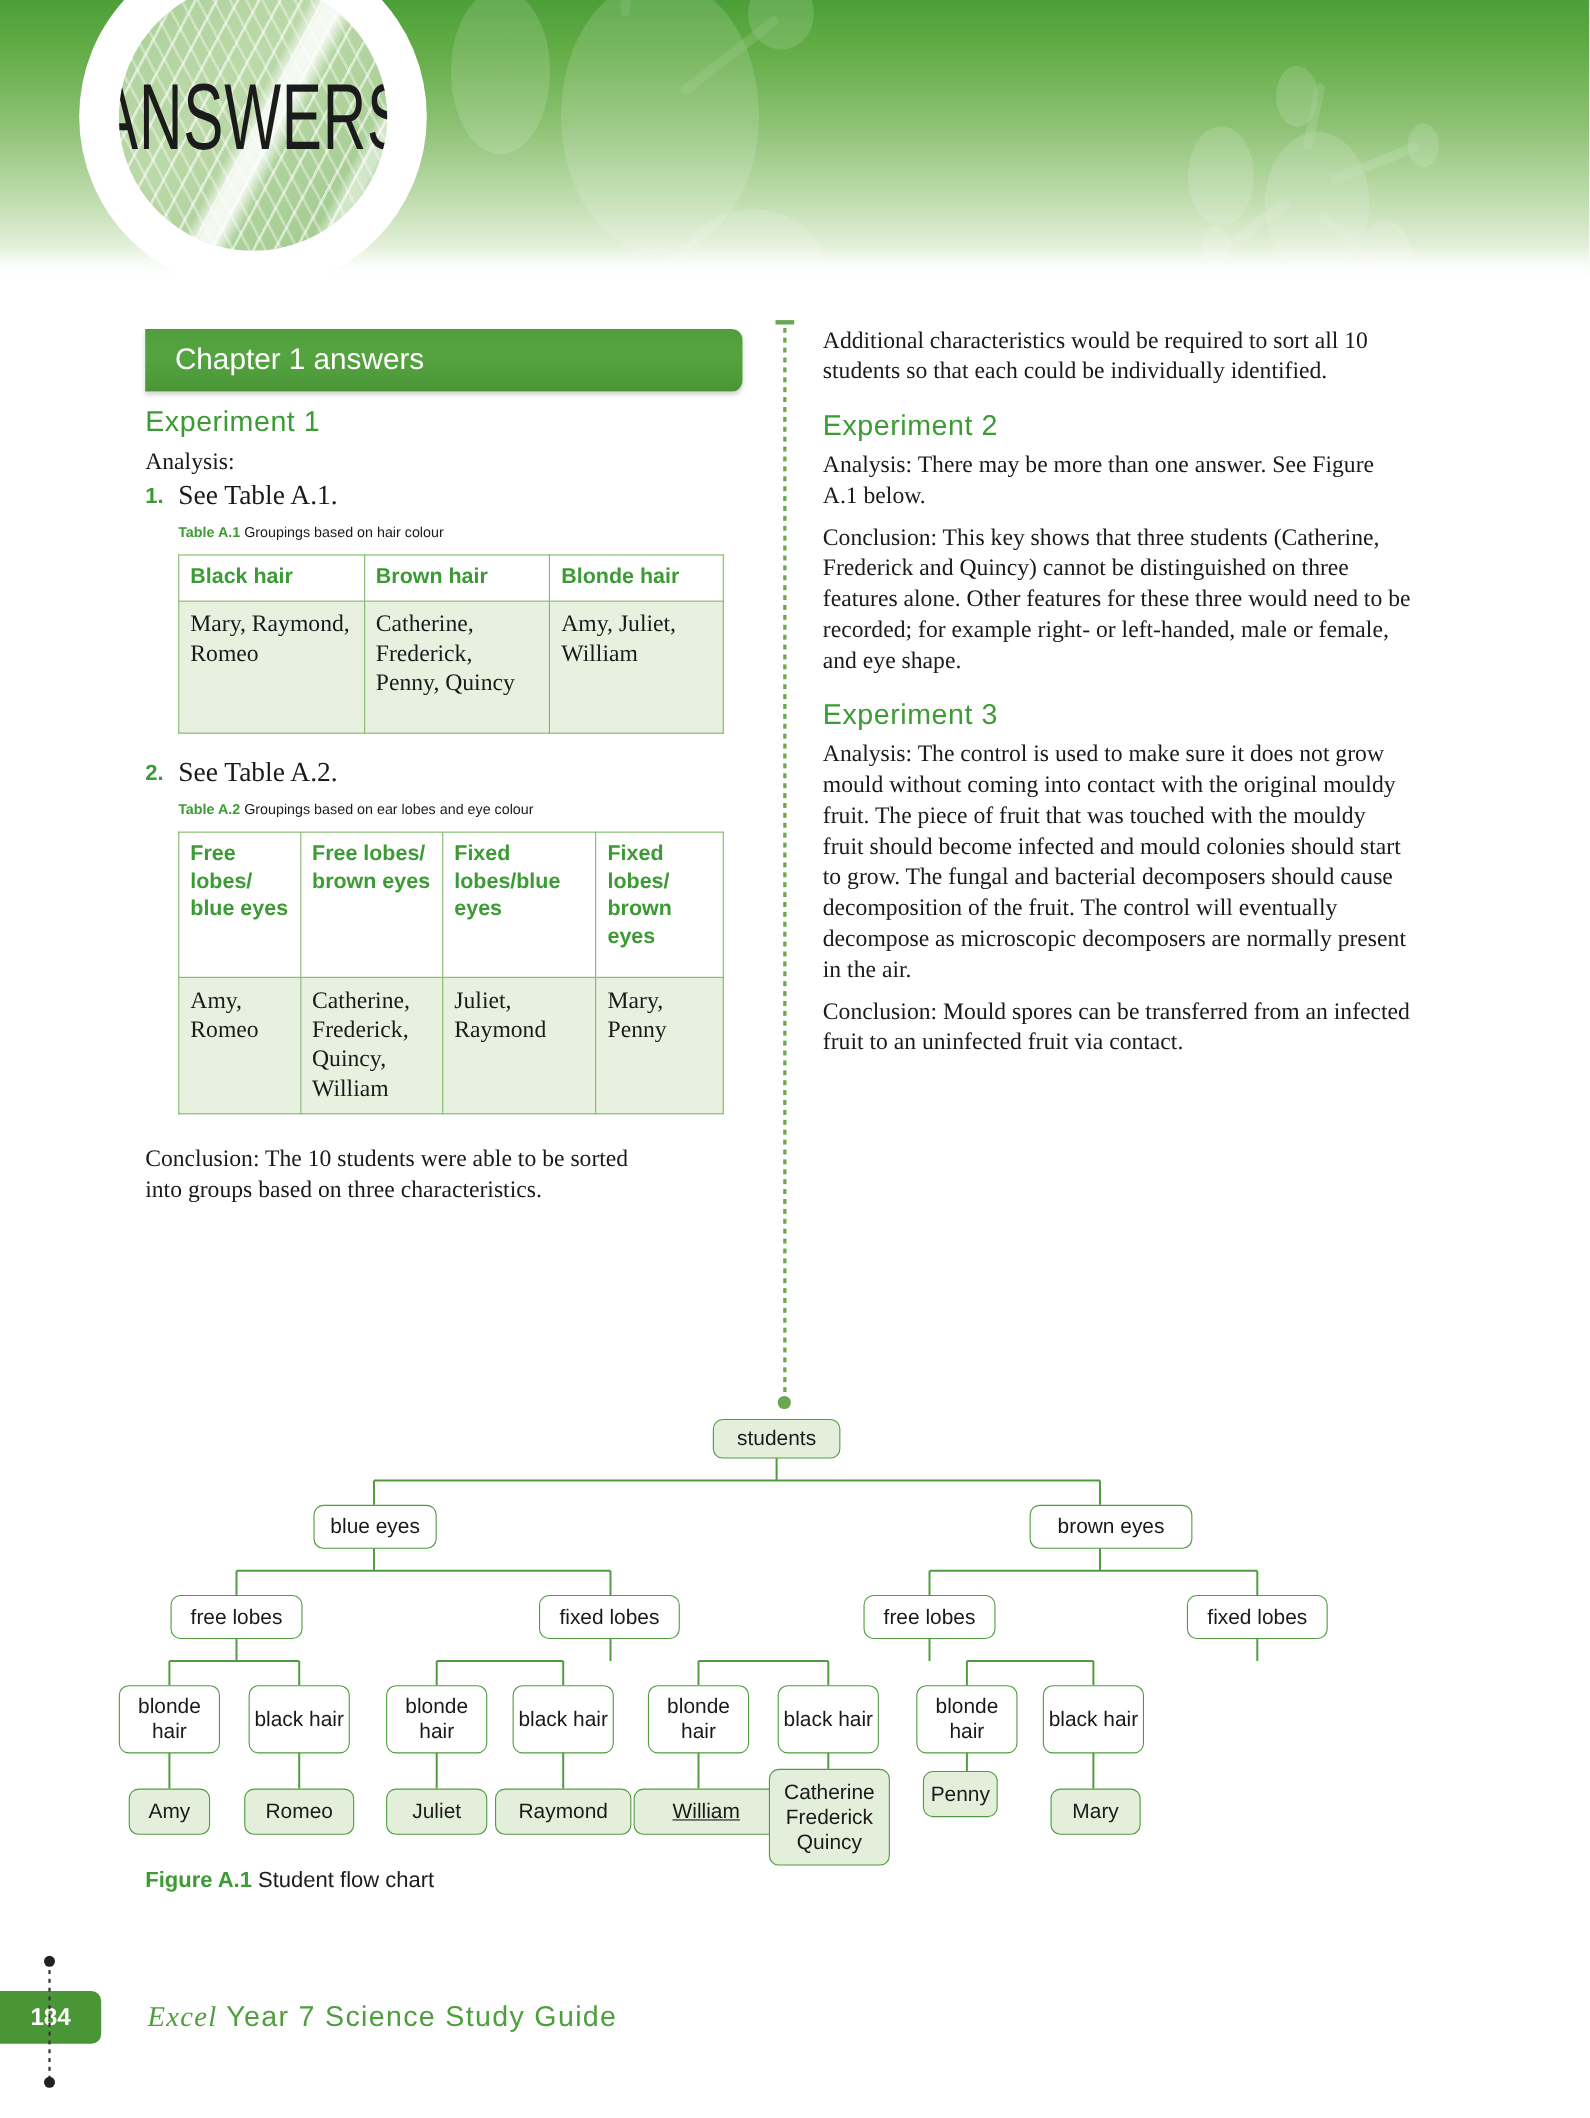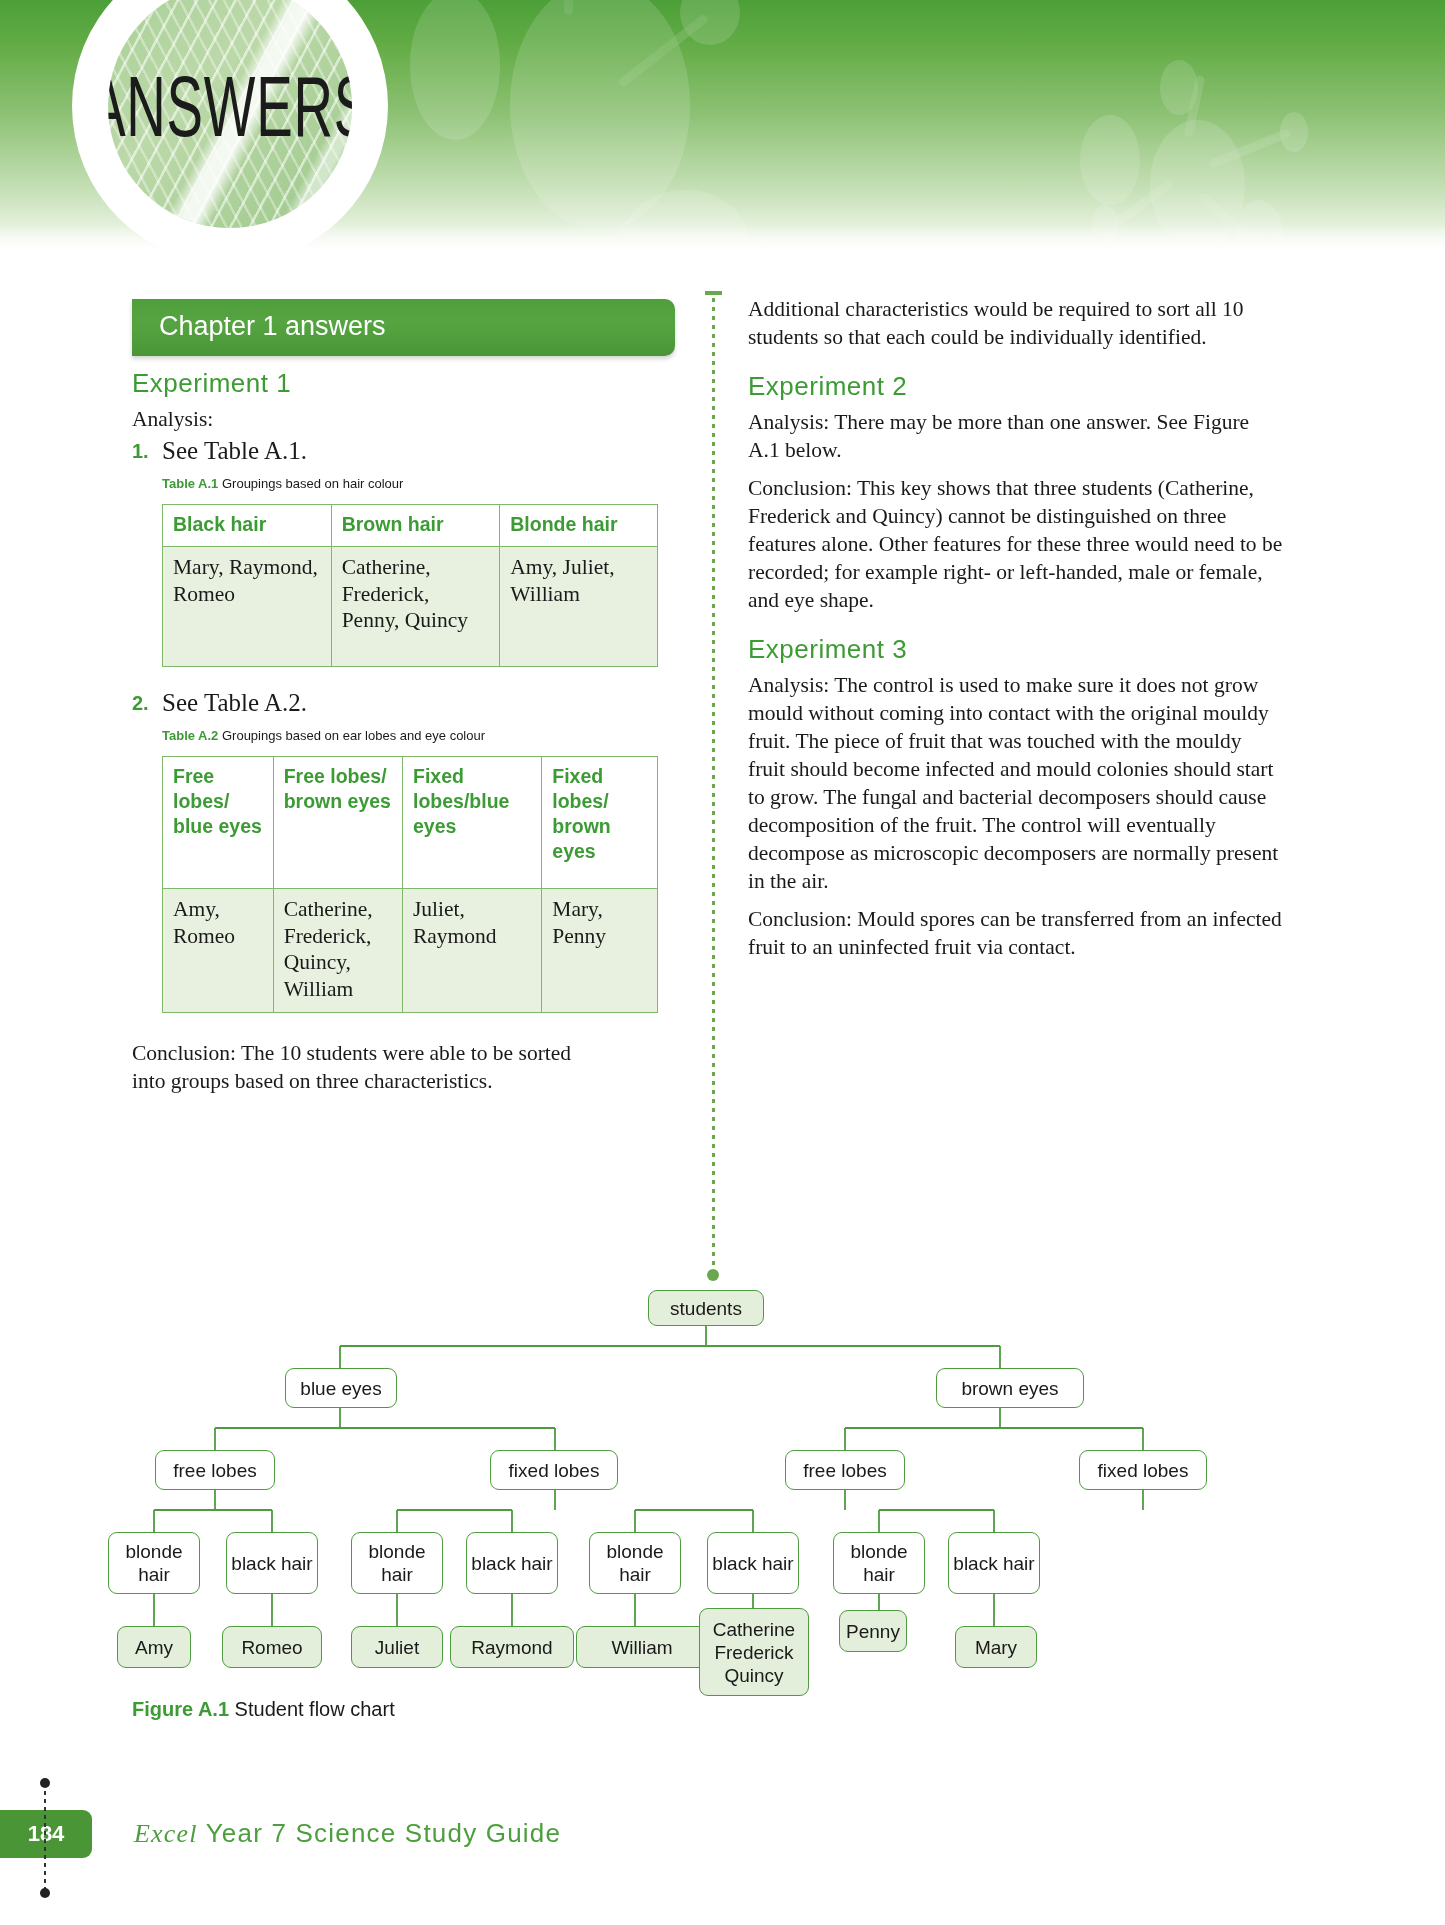--- a/index.html
+++ b/index.html
@@ -353,21 +353,21 @@
     <div class="node" style="left:466px;top:254px;width:92px;height:62px;">black hair</div>
     <div class="node" style="left:589px;top:254px;width:92px;height:62px;">blonde hair</div>
     <div class="node" style="left:707px;top:254px;width:92px;height:62px;">black hair</div>
     <div class="node" style="left:833px;top:254px;width:92px;height:62px;">blonde hair</div>
     <div class="node" style="left:948px;top:254px;width:92px;height:62px;">black hair</div>
 
     <div class="node fill" style="left:117px;top:348px;width:74px;height:42px;">Amy</div>
     <div class="node fill" style="left:222px;top:348px;width:100px;height:42px;">Romeo</div>
     <div class="node fill" style="left:351px;top:348px;width:92px;height:42px;">Juliet</div>
     <div class="node fill" style="left:450px;top:348px;width:124px;height:42px;">Raymond</div>
-    <div class="node fill" style="left:576px;top:348px;width:132px;height:42px;">William</div>
+    <div class="node fill" style="left:576px;top:348px;width:132px;height:42px;text-decoration:underline;">William</div>
     <div class="node fill" style="left:699px;top:330px;width:110px;height:88px;flex-direction:column;">
       <span>Catherine</span>
       <span>Frederick</span>
       <span>Quincy</span>
     </div>
     <div class="node fill" style="left:839px;top:332px;width:68px;height:42px;">Penny</div>
     <div class="node fill" style="left:955px;top:348px;width:82px;height:42px;">Mary</div>
   </div>
 
   <div id="fig-cap">

